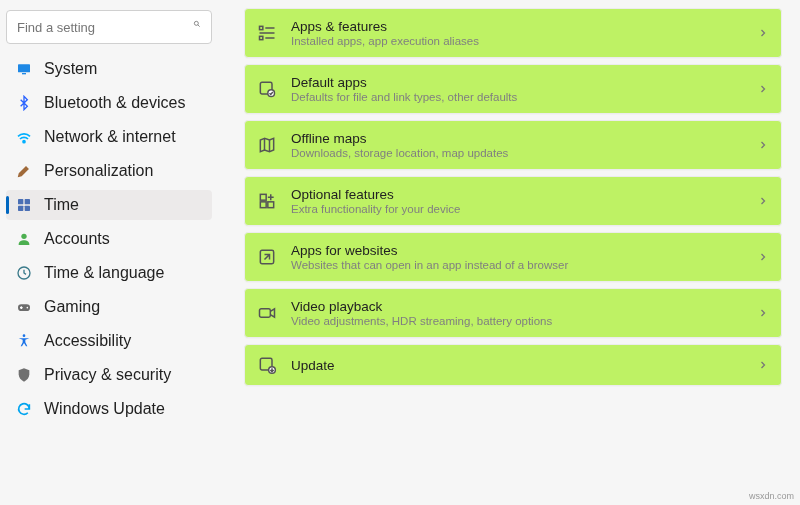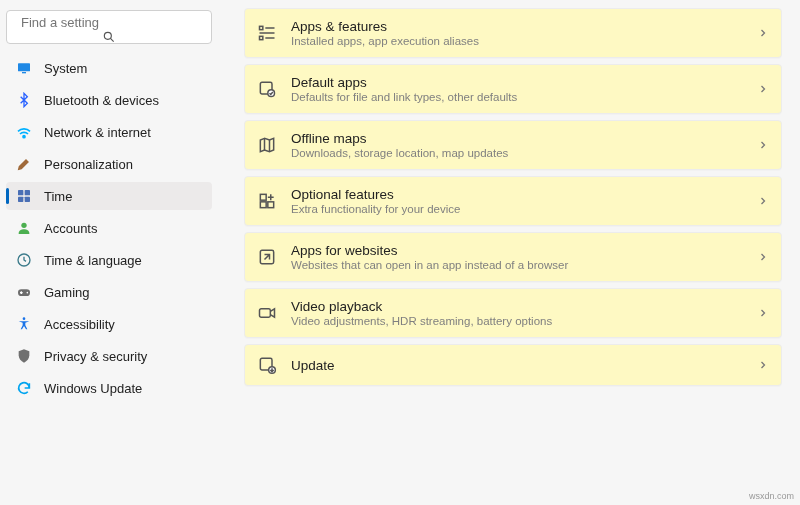--- a/index.html
+++ b/index.html
@@ -1,28 +1,28 @@
 <!DOCTYPE html>
 <html><head>
 <meta charset="utf-8">
 <style>
   * { box-sizing: border-box; margin: 0; padding: 0; font-family: "Segoe UI", -apple-system, sans-serif; }
   body { width: 800px; height: 505px; background: #f6f6f6; overflow: hidden; position: relative; }
   .layout { display: flex; height: 100%; }
   .sidebar { width: 220px; padding: 10px 8px 10px 6px; }
-  .search-box { display: flex; align-items: center; background: #fff; border: 1px solid #d0d0d0; border-radius: 4px; height: 34px; padding: 4px 10px; margin-bottom: 10px; flex-direction: column; }
+  .search-box { display: flex; align-items: center; background: #fff; border: 1px solid #d0d0d0; border-radius: 4px; height: 34px; padding: 16px 10px; margin-bottom: 10px; }
   .search-box input { flex: 1; border: none; outline: none; font-size: 13px; background: transparent; color: #555; }
   .search-box .sicon { width: 14px; height: 14px; color: #555; }
   .nav { list-style: none; }
-  .nav-item { display: flex; align-items: center; gap: 12px; padding: 6px 10px; border-radius: 4px; font-size: 13px; color: #222; cursor: pointer; margin-bottom: 4px; }
+  .nav-item { display: flex; align-items: center; gap: 12px; padding: 6px 10px; border-radius: 4px; font-size: 16px; color: #222; cursor: pointer; margin-bottom: 4px; }
   .nav-item.selected { background: #eceaea; position: relative; }
   .nav-item.selected::before { content: ""; position: absolute; left: 0; top: 6px; bottom: 6px; width: 3px; background: #0067c0; border-radius: 2px; }
   .nav-icon { width: 16px; height: 16px; display: inline-flex; align-items: center; justify-content: center; flex-shrink: 0; }
   .main { flex: 1; padding: 8px 18px 0 24px; overflow-y: auto; }
-  .card { background: #fef9c3; border: 1px solid #ececec; border-radius: 4px; margin-bottom: 6px; display: flex; align-items: center; padding: 10px 12px; gap: 14px; cursor: pointer; box-shadow: 0 1px 1px rgba(0,0,0,0.02); }
+  .card { background: #bef264; border: 1px solid #ececec; border-radius: 4px; margin-bottom: 6px; display: flex; align-items: center; padding: 10px 12px; gap: 14px; cursor: pointer; box-shadow: 0 1px 1px rgba(0,0,0,0.02); }
   .card .cicon { width: 20px; height: 20px; color: #555; flex-shrink: 0; }
   .card .texts { flex: 1; }
   .card .ttl { font-size: 13.5px; color: #222; }
   .card .sub { font-size: 11.5px; color: #808080; margin-top: 1px; }
   .chevron { width: 12px; height: 12px; color: #777; }
   .watermark { position: absolute; right: 6px; bottom: 4px; font-size: 9px; color: #999; }
   svg { display: block; }
 </style>
 </head>
 <body>

